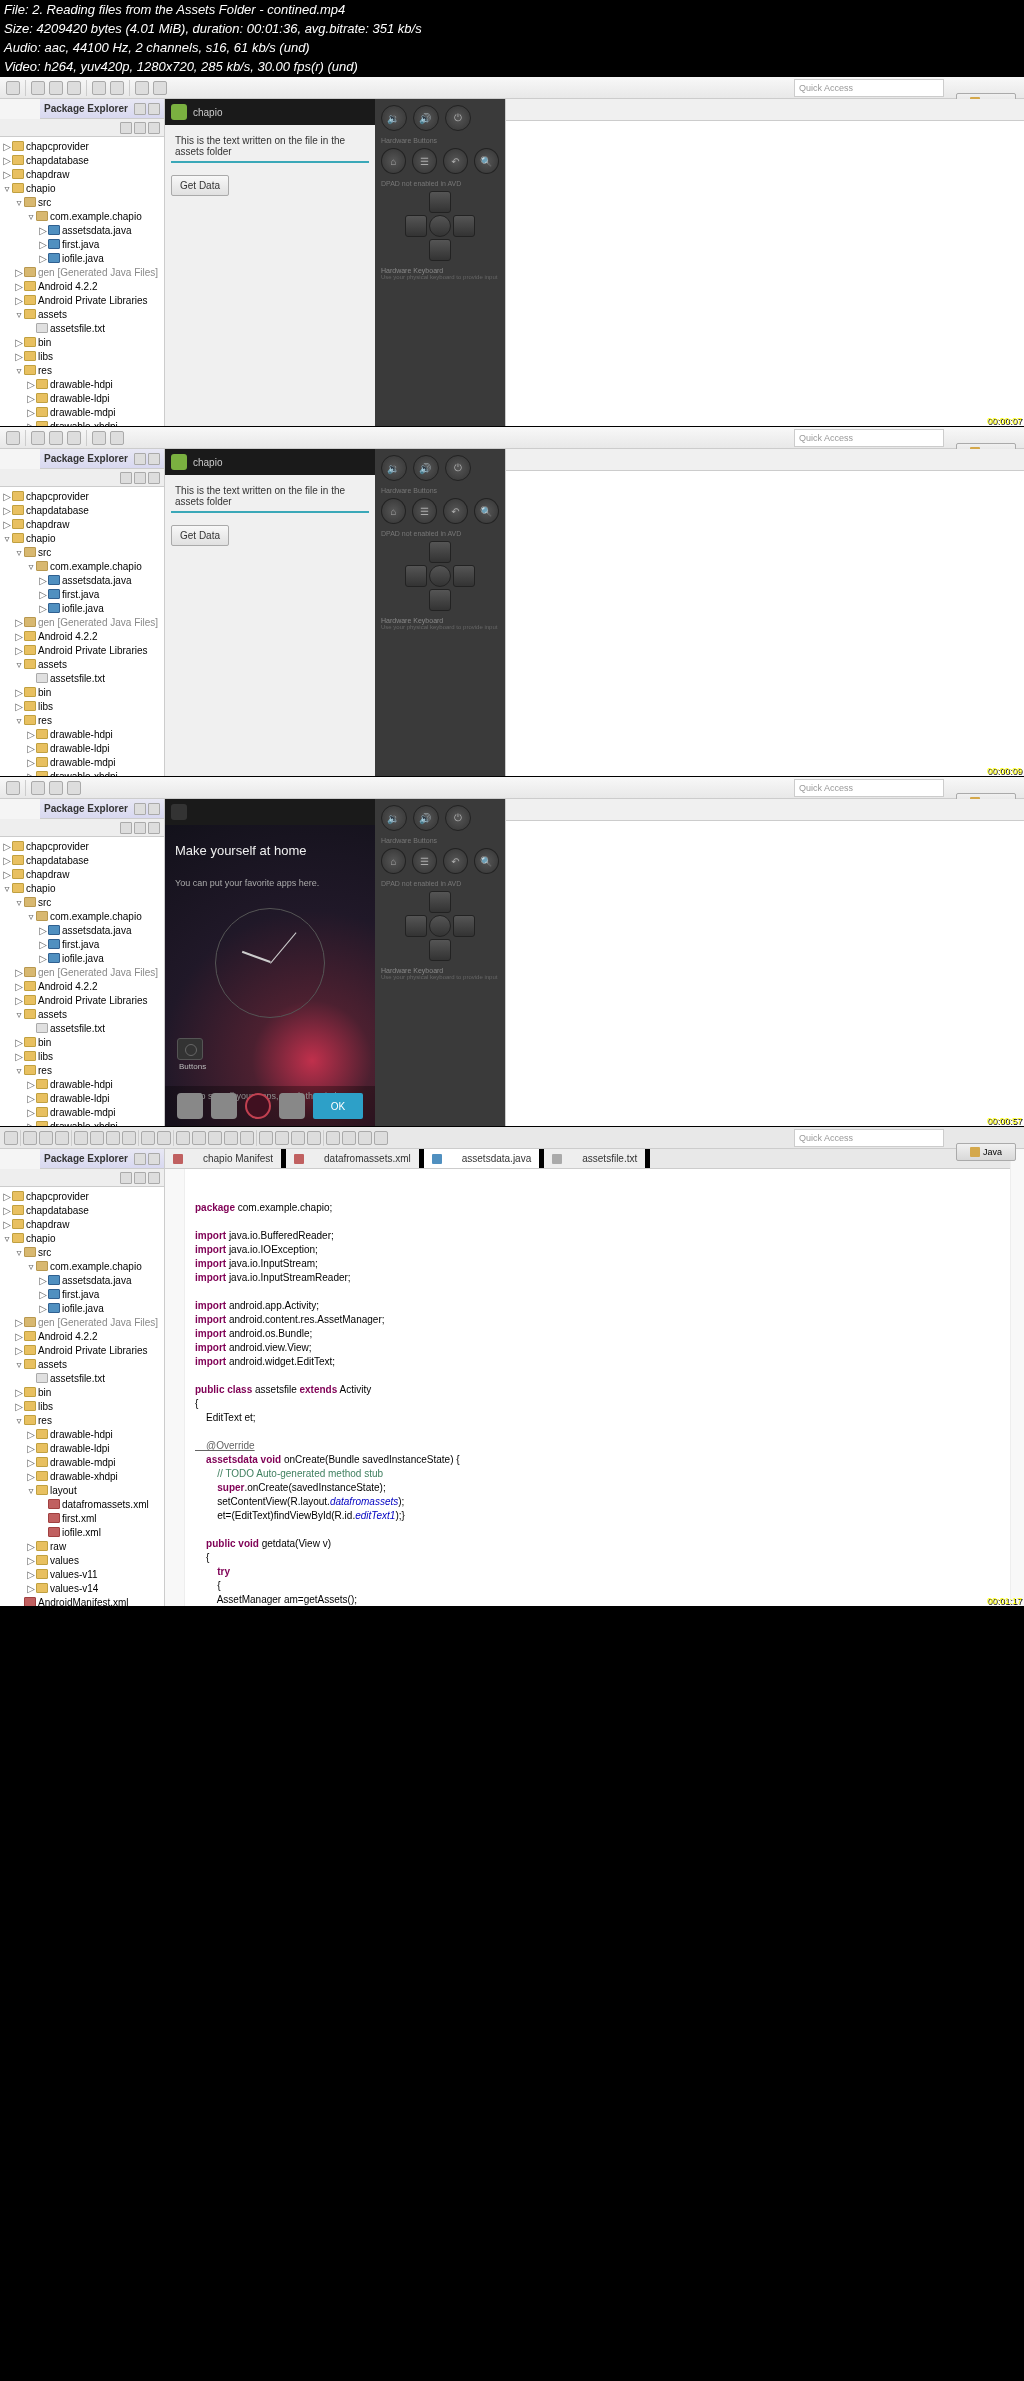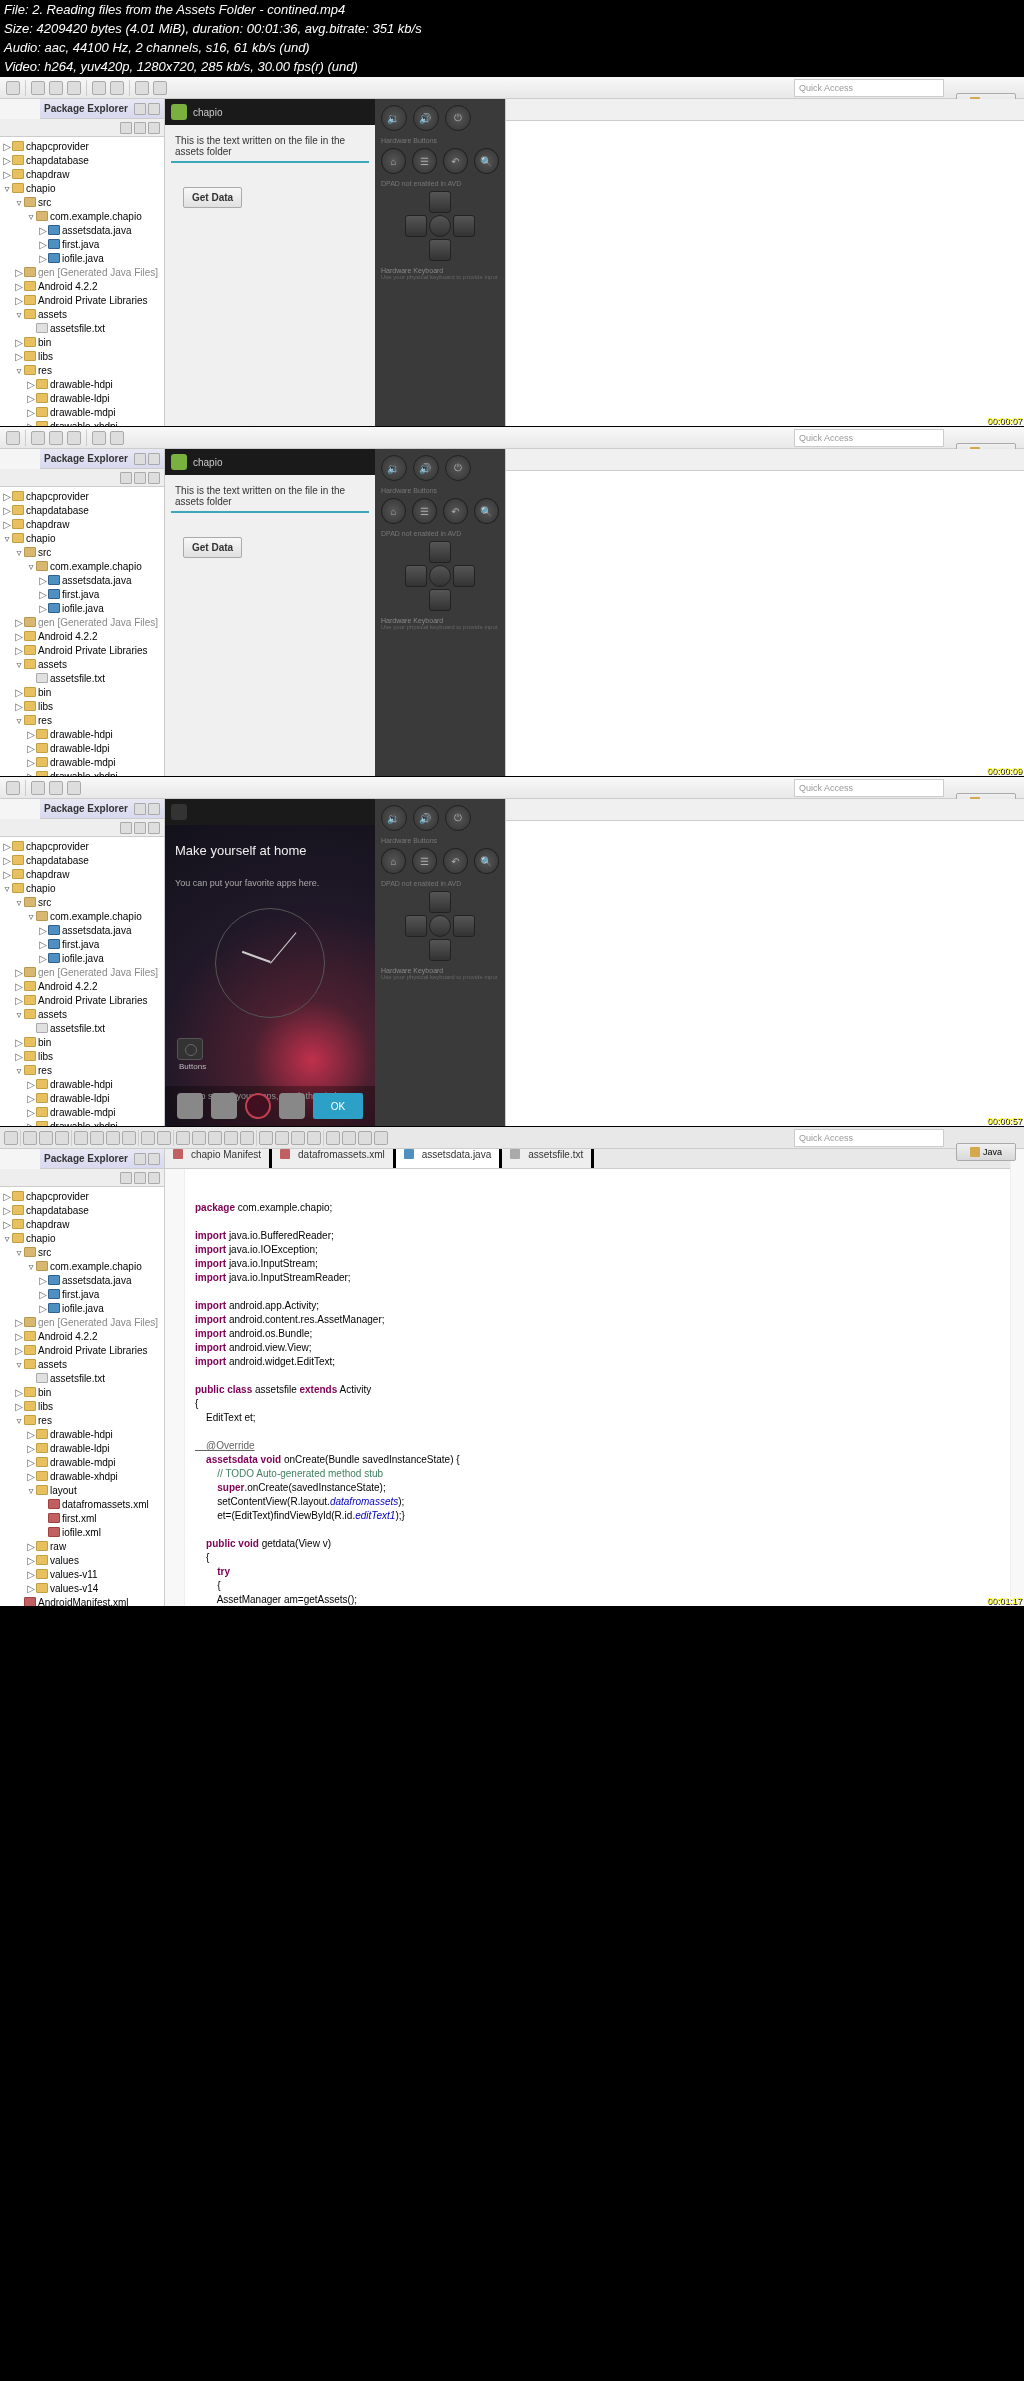--- a/index.html
+++ b/index.html
@@ -28,21 +28,21 @@
 .icon.java { background: #5090c0; border: 1px solid #306090; border-radius: 1px; }
 .icon.xml { background: #c06060; border: 1px solid #a04040; border-radius: 1px; }
 .icon.txt { background: #e0e0e0; border: 1px solid #aaa; border-radius: 1px; }
 .tree-item.gen { color: #888; }
 .center { flex: 1; display: flex; position: relative; }
 .emulator { width: 210px; background: #2a2a2a; display: flex; flex-direction: column; }
 .emu-titlebar { height: 26px; background: #1a1a1a; display: flex; align-items: center; padding: 0 6px; color: #ccc; font-size: 11px; gap: 6px; }
 .emu-titlebar .eicon { width: 16px; height: 16px; background: #7ab040; border-radius: 3px; }
 .emu-screen { flex: 1; background: #f0f0f0; margin: 0; position: relative; }
 .emu-text { margin: 6px; padding: 4px; color: #333; font-size: 10px; border-bottom: 2px solid #3aa8b8; }
-.emu-btn { display: inline-block; margin: 18px; padding: 4px 8px; background: linear-gradient(#f8f8f8,#e0e0e0); border: 1px solid #aaa; border-radius: 2px; color: #333; font-size: 10px; font-weight: bold; }
+.emu-btn { display: inline-block; margin: 6px; padding: 4px 8px; background: linear-gradient(#f8f8f8,#e0e0e0); border: 1px solid #aaa; border-radius: 2px; color: #333; font-size: 10px; }
 .emu-home { width: 210px; height: 100%; background: radial-gradient(circle at 70% 80%, #c0304c 0%, #4c2030 20%, #201828 50%, #101018 100%); position: relative; color: #eee; }
 .emu-home-top { height: 26px; background: #1a1a1a; display: flex; align-items: center; padding: 0 6px; gap: 6px; }
 .emu-home-top .eicon { width: 16px; height: 16px; background: #333; border-radius: 3px; }
 .emu-home h2 { font-size: 13px; margin: 18px 10px 20px; color: #f0f0f0; font-weight: normal; }
 .emu-home p { font-size: 9px; margin: 0 10px; color: #aaa; }
 .clock-circle { width: 110px; height: 110px; border: 1px solid #555; border-radius: 50%; margin: 20px auto; position: relative; }
 .clock-hand { position: absolute; background: #ccc; left: 50%; top: 50%; transform-origin: 0 0; }
 .cam-icon { width: 26px; height: 22px; background: #333; border: 1px solid #555; border-radius: 3px; margin: 16px 12px 2px; position: relative; }
 .cam-icon::after { content: ""; position: absolute; width: 10px; height: 10px; border: 1px solid #666; border-radius: 50%; top: 5px; left: 7px; }
 .cam-label { font-size: 8px; color: #bbb; margin-left: 14px; }
@@ -62,21 +62,21 @@
 .dpad-btn.left { left: 0; top: 24px; }
 .dpad-btn.right { right: 0; top: 24px; }
 .dpad-btn.center { top: 24px; left: 24px; border-radius: 50%; }
 .hw-label { font-size: 7px; color: #888; margin-top: 6px; }
 .hw-sub { font-size: 6px; color: #666; }
 .right-blank { flex: 1; background: #fff; border-left: 1px solid #ccc; }
 .right-blank .tabspace { height: 22px; border-bottom: 1px solid #ccc; background: #f0f0f0; }
 .timestamp { position: absolute; bottom: 0; right: 2px; color: #ff0; font-size: 9px; text-shadow: 1px 1px #000; }
 .editor-area { flex: 1; background: #fff; display: flex; flex-direction: column; }
 .editor-tabs { height: 20px; background: #e8e8e8; display: flex; border-bottom: 1px solid #ccc; }
-.etab { padding: 0 8px; display: flex; align-items: flex-start; gap: 8px; border-right: 3px solid #000000; font-size: 9px; color: #333; background: #eee; }
+.etab { padding: 0 8px; display: flex; align-items: center; gap: 20px; border-right: 5px solid #000000; font-size: 9px; color: #333; background: #eee; }
 .etab.active { background: #fff; }
 .etab .ticon { width: 10px; height: 10px; background: #5090c0; border-radius: 1px; }
 .etab .ticon.xml { background: #c06060; }
 .etab .ticon.txt { background: #aaa; }
 .code { flex: 1; padding: 4px 8px; font-family: Consolas, monospace; font-size: 10px; line-height: 14px; color: #000; overflow: hidden; white-space: pre; position: relative; }
 .gutter { position: absolute; left: 0; top: 0; bottom: 0; width: 20px; background: #f8f8f8; border-right: 1px solid #eee; }
 .code-content { margin-left: 22px; }
 .kw { color: #7f0055; font-weight: bold; }
 .cm { color: #3f7f5f; }
 .ann { color: #646464; text-decoration: underline; }

